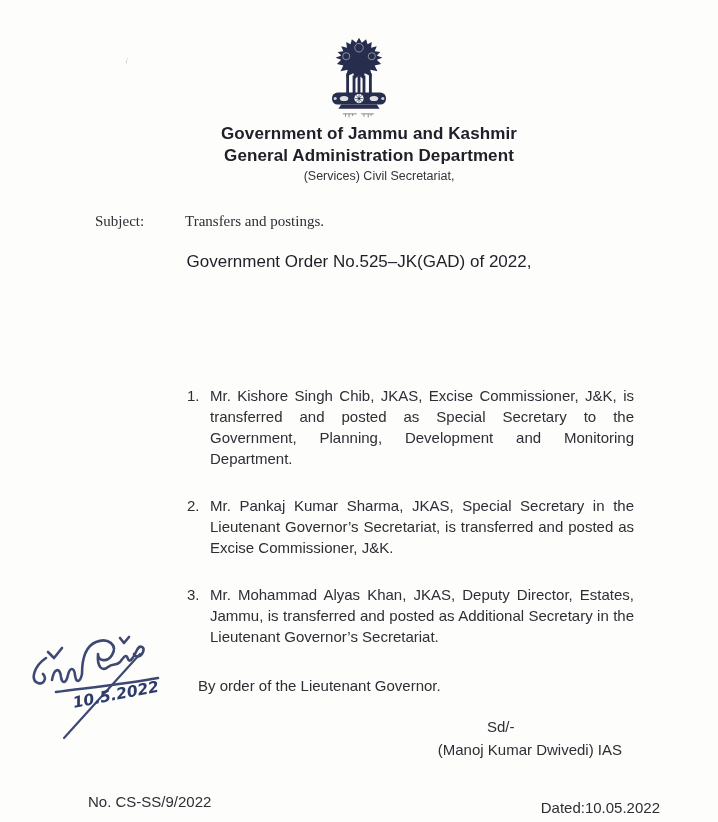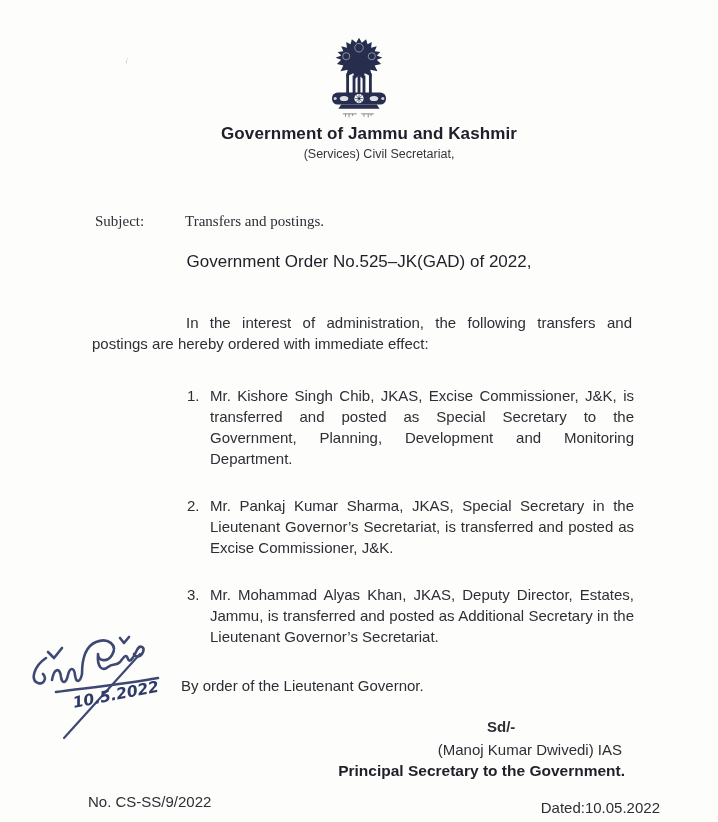--- a/index.html
+++ b/index.html
@@ -25,25 +25,25 @@
     font-weight:normal; font-size:17px; line-height:22px; color:#1f1f29; }
 
   .intro { top:312px; left:92px; width:540px; font-size:15px; line-height:21px;
     text-align:justify; text-indent:94px; }
 
   .order-list { top:385px; left:187px; width:447px; }
   .list-item { display:flex; margin-bottom:26px; font-size:15px; line-height:21px; }
   .list-num { width:23px; flex:none; }
   .list-text { flex:1; text-align:justify; }
 
-  .by-order { top:677px; left:181px; font-size:15px; }
+  .by-order { top:677px; left:198px; font-size:15px; }
 
   .signature { left:16px; top:628px; width:160px; height:130px; }
 
-  .sd-line   { top:718px; left:487px; font-size:15px;font-weight:bold; }
+  .sd-line   { top:718px; left:487px; font-size:15px; }
   .sig-name  { top:741px; left:294px; width:328px; text-align:right; font-size:15px; }
   .sig-desig { top:762px; left:235px; width:390px; text-align:right;
                font-weight:bold; font-size:15.5px; color:#1f1f29; }
 
   .ref-no      { top:793px; left:88px;  font-size:15px; }
   .footer-date { top:799px; left:430px; width:230px; text-align:right; font-size:15px; }
 
   .speck { top:58px; left:126px; width:2px; height:7px;
     border-left:1.5px solid #c2c2c6; transform:rotate(14deg); border-radius:2px; }
 </style>
@@ -89,32 +89,32 @@
       <line x1="31" y1="109" x2="31" y2="114"></line>
       <line x1="36" y1="109" x2="36" y2="112"></line>
       <line x1="52" y1="109" x2="52" y2="113"></line>
       <line x1="58" y1="109" x2="58" y2="114"></line>
       <line x1="62" y1="109" x2="62" y2="112"></line>
     </g>
   </svg>
 
   <div class="abs header-block">
     <div class="h-bold">Government of Jammu and Kashmir</div>
+    <div class="h-bold">General Administration Department</div>
     <div class="h-small">(Services) Civil Secretariat,</div>
   </div>
 
   <div class="abs subject-row">
     <span class="subject-label">Subject:</span><span>Transfers and postings.</span>
   </div>
 
   <div class="abs order-heading">
     <div>Government Order No.525–JK(GAD) of 2022,</div>
   </div>
 
-  <p class="abs intro">In the interest of administration, the following transfers and postings are hereby ordered with immediate effect:</p>
 
   <div class="abs order-list">
     <div class="list-item">
       <span class="list-num">1.</span>
       <span class="list-text">Mr. Kishore Singh Chib, JKAS, Excise Commissioner, J&amp;K, is transferred and posted as Special Secretary to the Government, Planning, Development and Monitoring Department.</span>
     </div>
     <div class="list-item">
       <span class="list-num">2.</span>
       <span class="list-text">Mr. Pankaj Kumar Sharma, JKAS, Special Secretary in the Lieutenant Governor’s Secretariat, is transferred and posted as Excise Commissioner, J&amp;K.</span>
     </div>
@@ -133,20 +133,19 @@
       <path d="M36,52 C38,40 44,39 45,49 C46,56 50,56 52,47 C54,39 58,39 59,47 C60,55 64,55 66,46 C66,30 70,18 80,14 C92,9 102,17 96,27 C92,34 82,34 82,26 C81,39 86,44 92,39 C97,35 100,38 104,34 C108,29 110,25 112,31 C114,36 118,28 121,22 C124,16 129,19 127,24 C125,29 120,30 118,26"></path>
       <path d="M104,10 L108,15 L113,9"></path>
       <path d="M40,64 C70,60 110,56 142,50"></path>
       <path d="M124,26 L48,110" stroke-width="2.2"></path>
     </g>
     <text x="58" y="80" transform="rotate(-11 58 80)" font-size="15.5" font-style="italic" font-weight="bold" font-family="DejaVu Sans, sans-serif" fill="#2e3a68">10.5.2022</text>
   </svg>
 
   <div class="abs sd-line">Sd/-</div>
   <div class="abs sig-name">(Manoj Kumar Dwivedi) IAS</div>
-  <div class="abs sig-desig">Principal Secretary to the Government.</div>
 
   <div class="abs ref-no">No. CS-SS/9/2022</div>
   <div class="abs footer-date">Dated:10.05.2022</div>
 
   <div class="abs speck"></div>
 
 </div>
 
 </body></html>

